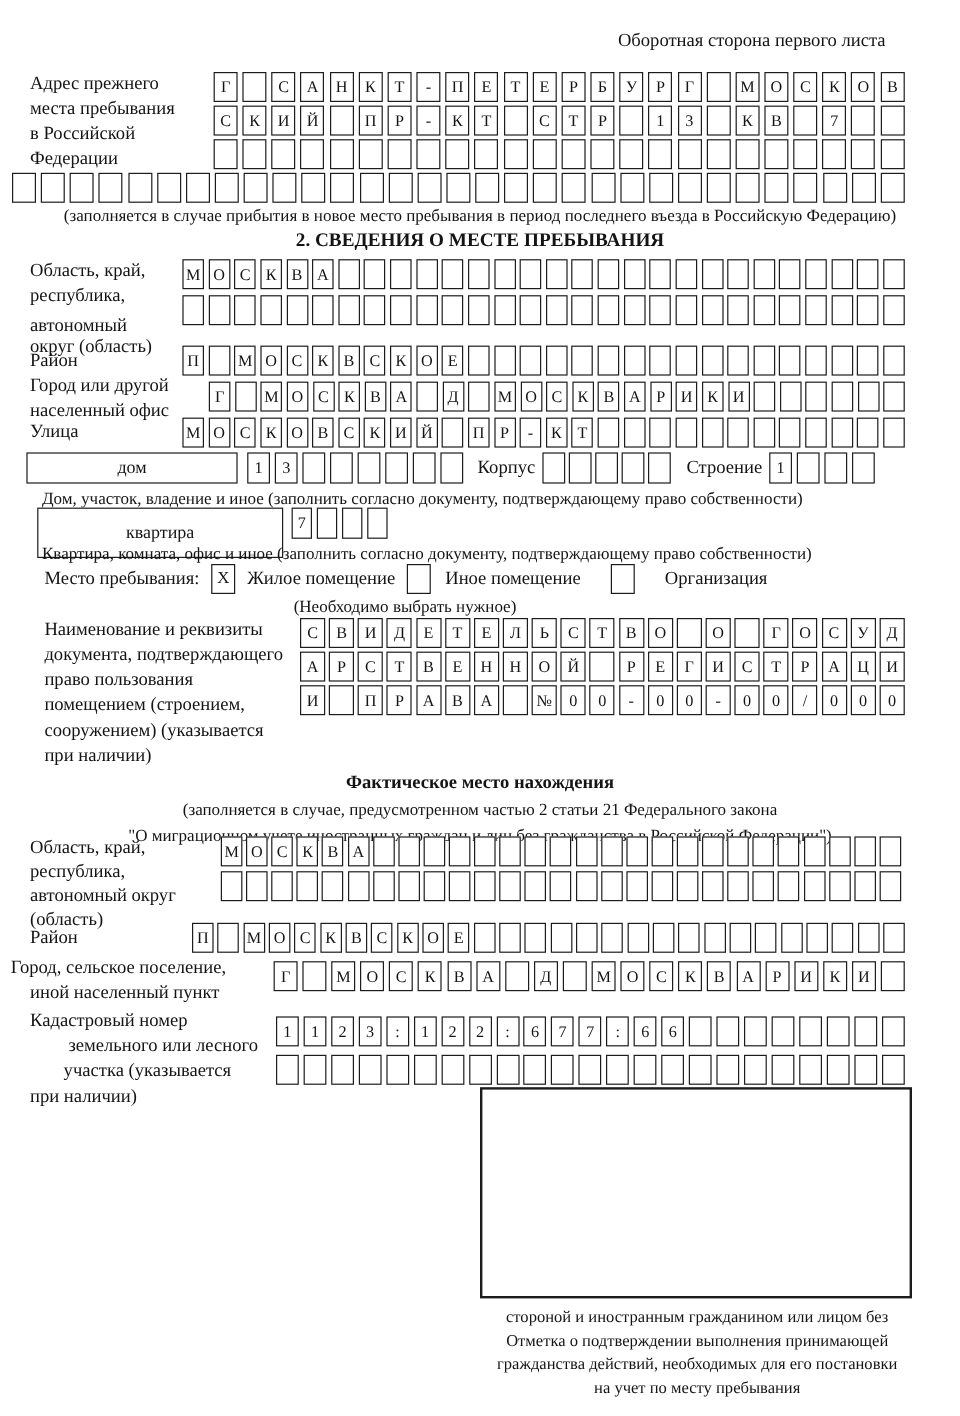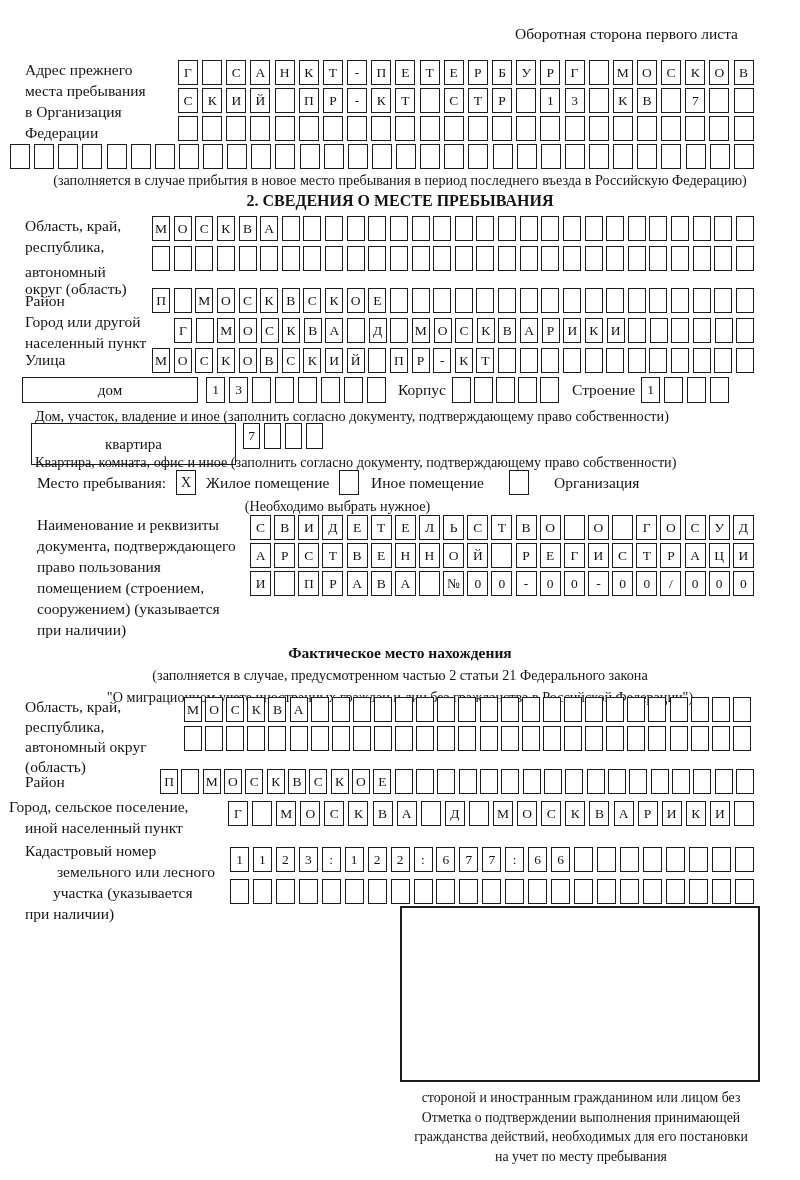--- a/index.html
+++ b/index.html
@@ -21,21 +21,21 @@
   .stampbox{border:2px solid #1c1c1c;box-sizing:border-box;background:#fff;}
   .cap{font-size:13.8px;text-align:center;line-height:19.5px;}
 </style>
 </head>
 <body>
 
 <div class="abs lbl" style="top:26px;right:62px;">Оборотная сторона первого листа</div>
 
 <div class="abs lbl" style="left:25px;top:62px;">Адрес прежнего</div>
 <div class="abs lbl" style="left:25px;top:83px;">места пребывания</div>
-<div class="abs lbl" style="left:25px;top:104px;">в Организация</div>
+<div class="abs lbl" style="left:25px;top:104px;">в Российской</div>
 <div class="abs lbl" style="left:25px;top:125px;">Федерации</div>
 
 <div class="abs grid" style="left:178px;top:60px;--w:20px;--g:4.17px;">
     <span class="cell">Г</span>
     <span class="cell"></span>
     <span class="cell">С</span>
     <span class="cell">А</span>
     <span class="cell">Н</span>
     <span class="cell">К</span>
     <span class="cell">Т</span>
@@ -238,21 +238,21 @@
     <span class="cell"></span>
     <span class="cell"></span>
     <span class="cell"></span>
     <span class="cell"></span>
     <span class="cell"></span>
     <span class="cell"></span>
     <span class="cell"></span>
   </div>
 
 <div class="abs lbl" style="left:25px;top:314px;">Город или другой</div>
-<div class="abs lbl" style="left:25px;top:335px;">населенный пункт</div>
+<div class="abs lbl" style="left:25px;top:335px;">населенный офис</div>
 <div class="abs grid" style="left:174px;top:318px;--w:18px;--g:3.63px;">
     <span class="cell">Г</span>
     <span class="cell"></span>
     <span class="cell">М</span>
     <span class="cell">О</span>
     <span class="cell">С</span>
     <span class="cell">К</span>
     <span class="cell">В</span>
     <span class="cell">А</span>
     <span class="cell"></span>

